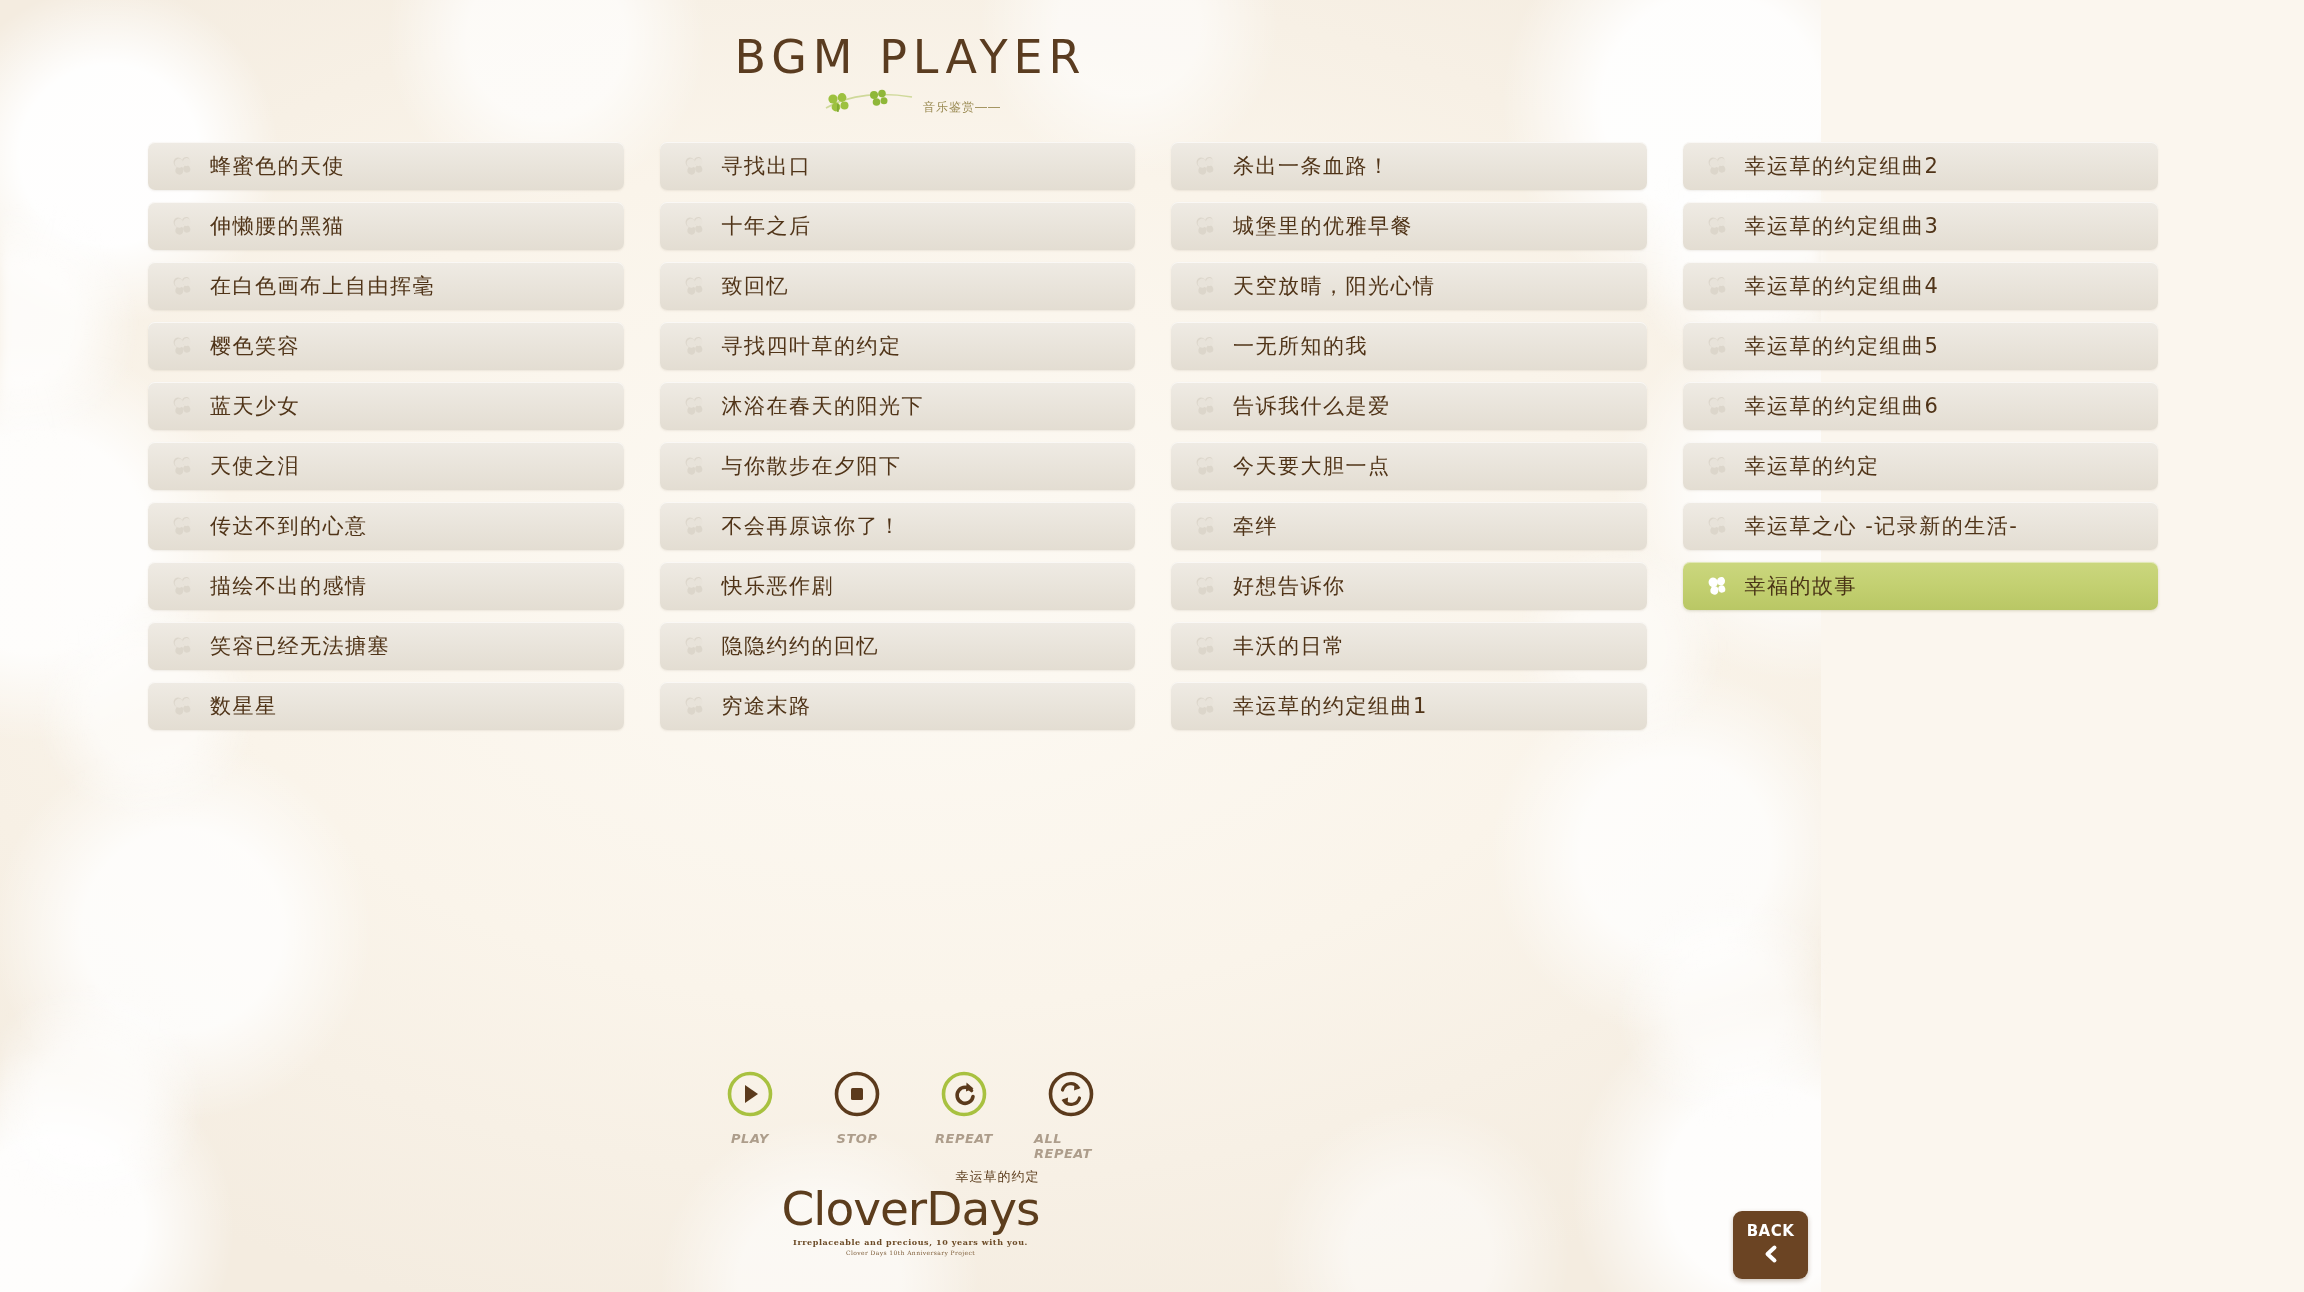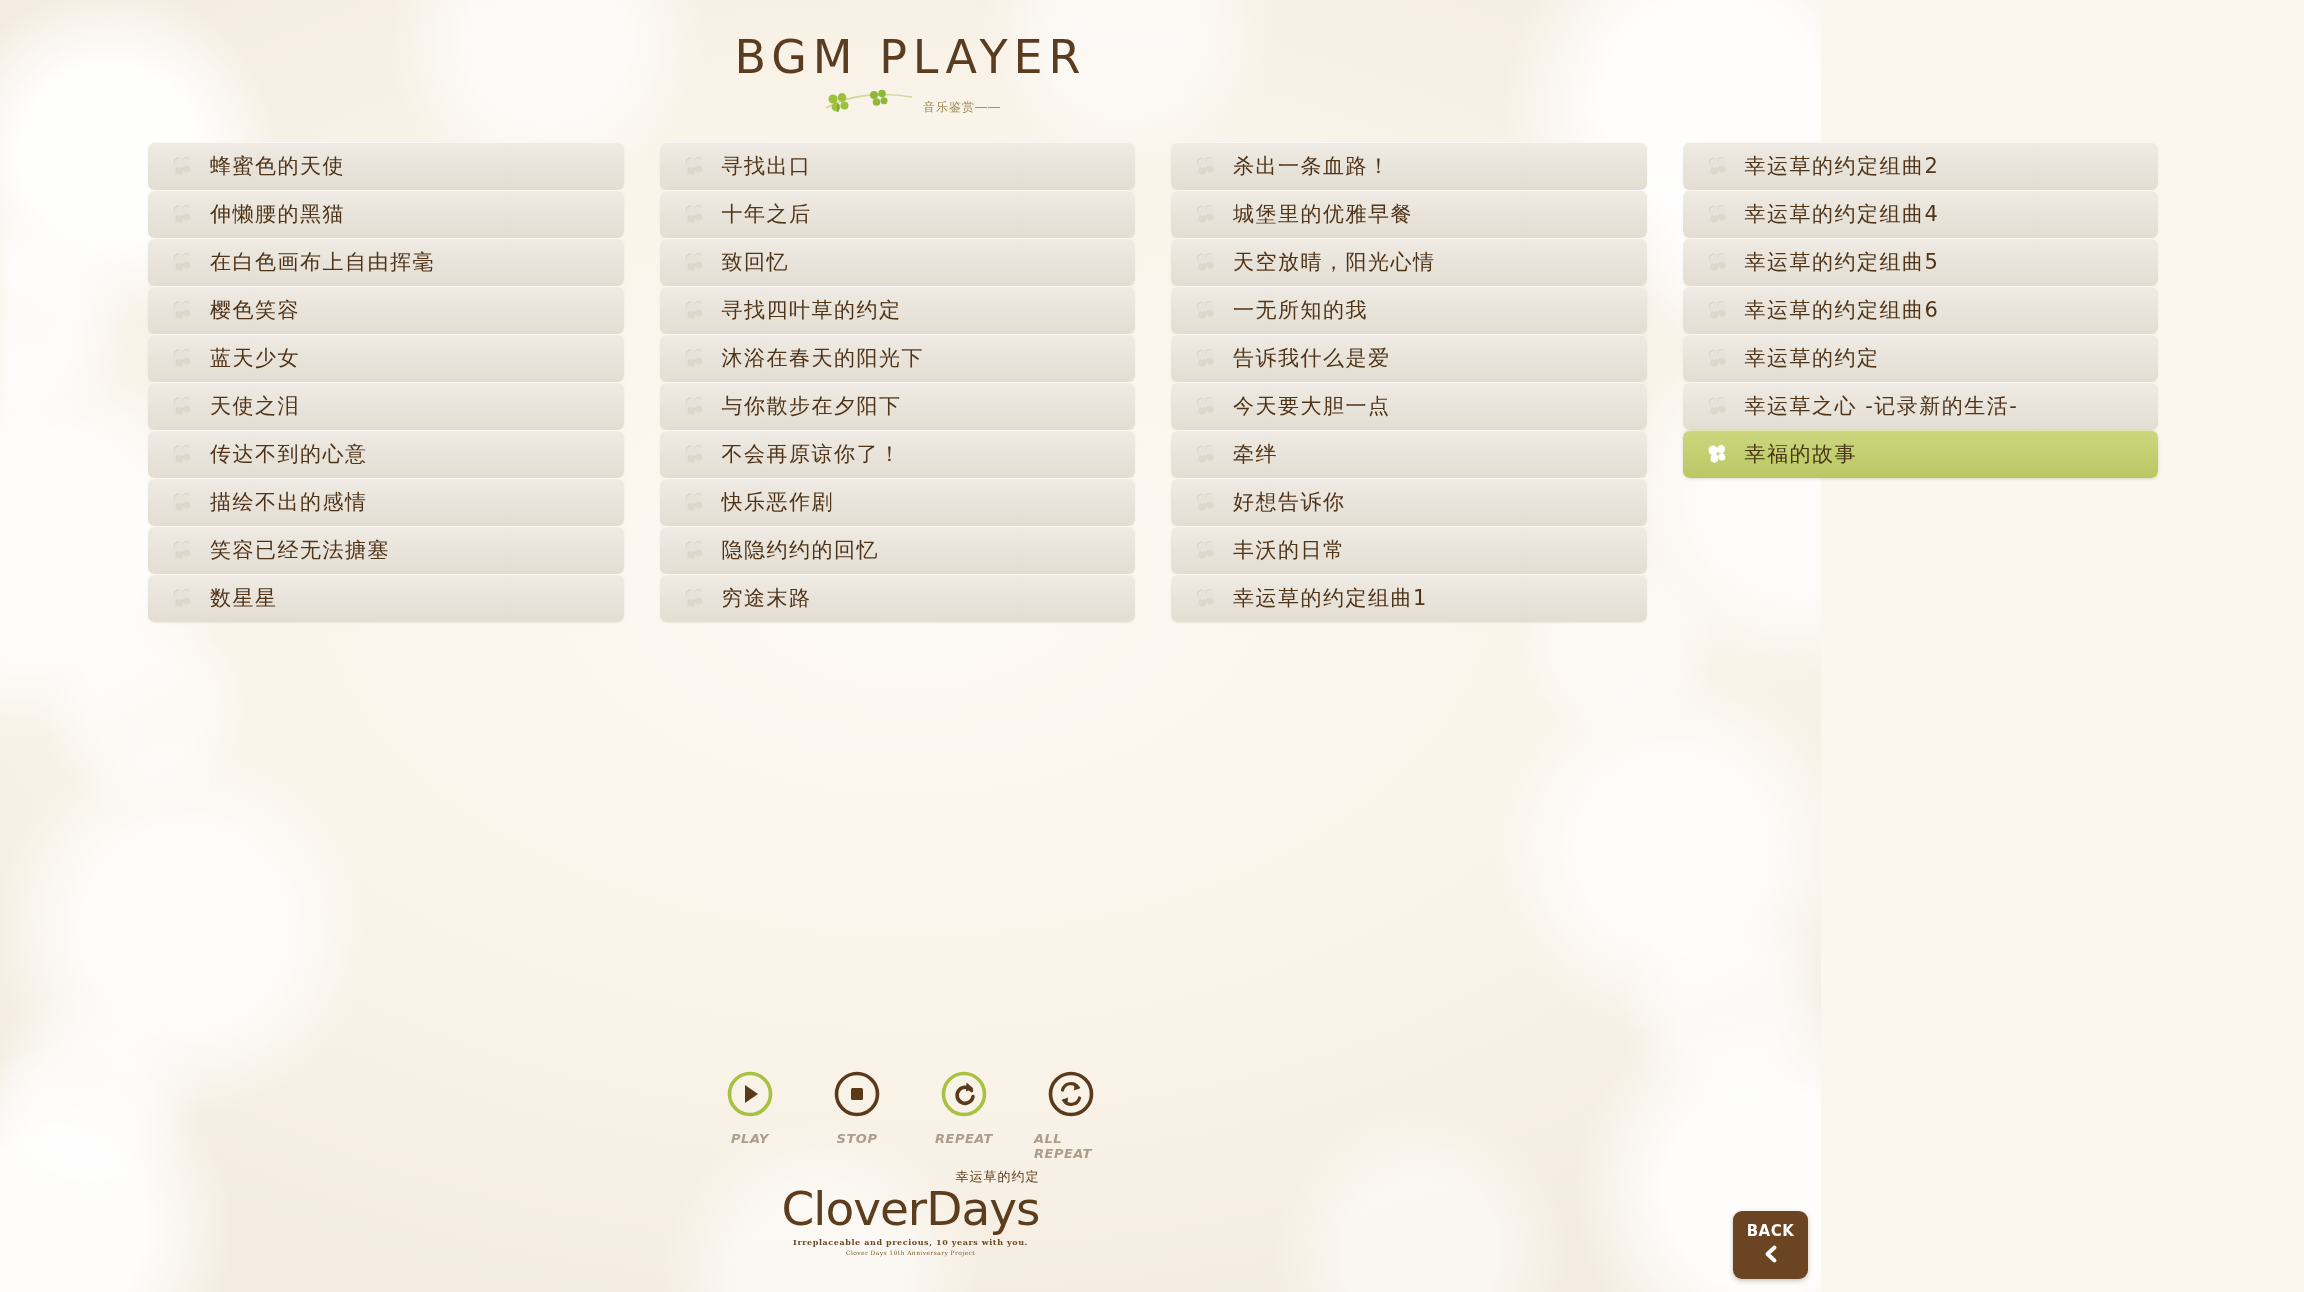--- a/index.html
+++ b/index.html
@@ -93,20 +93,21 @@
     top: 142px;
     left: 148px;
     width: 2010px;
     display: flex;
     gap: 36px;
   }
   .song-column {
     flex: 1;
     display: flex;
     flex-direction: column;
+    gap: 12px;
   }
   .song-button {
     height: 48px;
     border-radius: 7px;
     display: flex;
     align-items: center;
     padding-left: 22px;
     gap: 16px;
     background: linear-gradient(180deg, #efebe4 0%, #e9e4db 50%, #e3ddd2 100%);
     box-shadow: 0 1px 2px rgba(120,100,70,0.10), inset 0 1px 0 rgba(255,255,255,0.65);
@@ -721,20 +722,35 @@
                 <ellipse cx="16.0" cy="7.2" rx="4.0" ry="4.3" transform="rotate(18 16 7.2)"></ellipse>
                 <ellipse cx="9.4" cy="16.4" rx="4.0" ry="4.2" transform="rotate(12 9.4 16.4)"></ellipse>
                 <ellipse cx="16.8" cy="15.0" rx="3.5" ry="3.7" transform="rotate(-14 16.8 15)"></ellipse>
               </g>
               <g fill="#e8e3da">
                 <ellipse cx="9.0" cy="9.2" rx="4.3" ry="4.6" transform="rotate(-20 9 9.2)"></ellipse>
                 <ellipse cx="16.6" cy="8.0" rx="3.7" ry="4.0" transform="rotate(18 16.6 8)"></ellipse>
               </g>
             </svg></span>
           <span class="song-label">幸运草的约定组曲2</span>
+        </div>
+        <div class="song-button">
+          <span class="clover-icon"><svg width="24" height="24" viewBox="0 0 24 24">
+              <g fill="#dcd6cb">
+                <ellipse cx="8.2" cy="8.4" rx="4.6" ry="4.9" transform="rotate(-20 8.2 8.4)"></ellipse>
+                <ellipse cx="16.0" cy="7.2" rx="4.0" ry="4.3" transform="rotate(18 16 7.2)"></ellipse>
+                <ellipse cx="9.4" cy="16.4" rx="4.0" ry="4.2" transform="rotate(12 9.4 16.4)"></ellipse>
+                <ellipse cx="16.8" cy="15.0" rx="3.5" ry="3.7" transform="rotate(-14 16.8 15)"></ellipse>
+              </g>
+              <g fill="#e8e3da">
+                <ellipse cx="9.0" cy="9.2" rx="4.3" ry="4.6" transform="rotate(-20 9 9.2)"></ellipse>
+                <ellipse cx="16.6" cy="8.0" rx="3.7" ry="4.0" transform="rotate(18 16.6 8)"></ellipse>
+              </g>
+            </svg></span>
+          <span class="song-label">幸运草的约定组曲3</span>
         </div>
         <div class="song-button">
           <span class="clover-icon"><svg width="24" height="24" viewBox="0 0 24 24">
               <g fill="#dcd6cb">
                 <ellipse cx="8.2" cy="8.4" rx="4.6" ry="4.9" transform="rotate(-20 8.2 8.4)"></ellipse>
                 <ellipse cx="16.0" cy="7.2" rx="4.0" ry="4.3" transform="rotate(18 16 7.2)"></ellipse>
                 <ellipse cx="9.4" cy="16.4" rx="4.0" ry="4.2" transform="rotate(12 9.4 16.4)"></ellipse>
                 <ellipse cx="16.8" cy="15.0" rx="3.5" ry="3.7" transform="rotate(-14 16.8 15)"></ellipse>
               </g>
               <g fill="#e8e3da">

